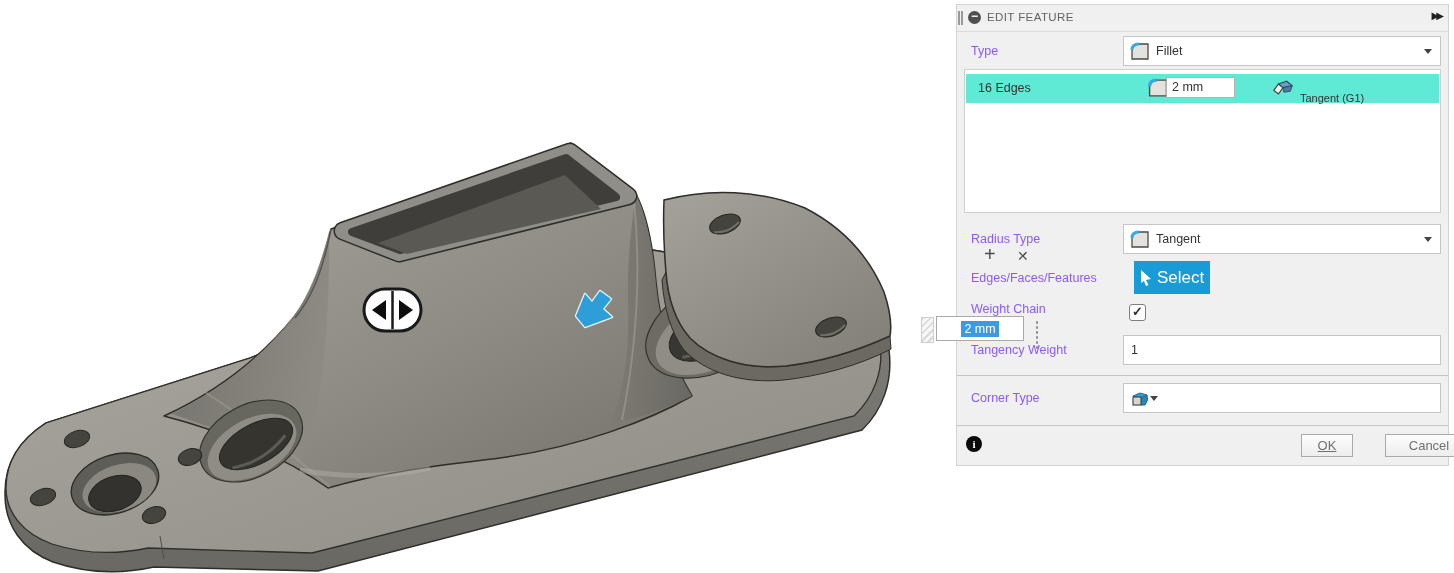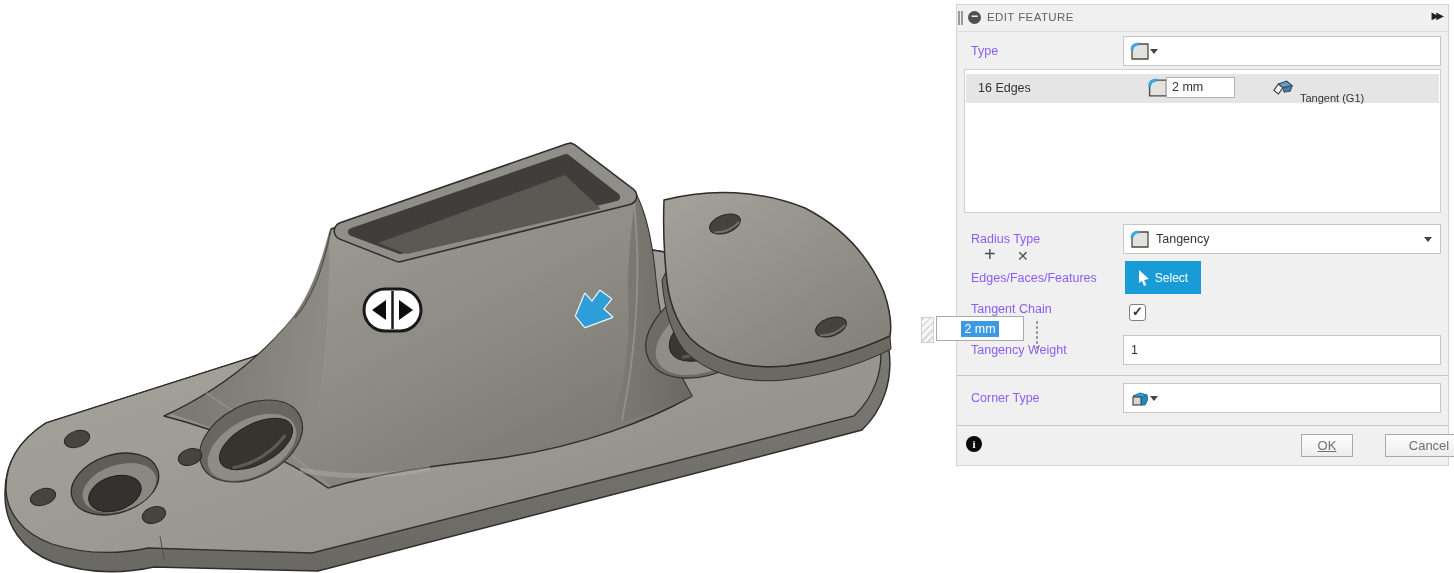--- a/index.html
+++ b/index.html
@@ -16,30 +16,30 @@
   .collapse-circle{position:absolute;left:11px;top:6px;width:13px;height:13px;border-radius:50%;
         background:#4f4f4f;color:#fff;font-size:12px;line-height:11px;text-align:center;font-weight:bold;}
   #panel-title{position:absolute;left:30px;top:6px;font-size:11.5px;font-weight:normal;color:#636363;letter-spacing:.4px;}
   .ff-icon{position:absolute;right:7px;top:5px;font-size:10px;color:#222;letter-spacing:-3px;}
   .panel-label{position:absolute;left:14px;font-size:12.5px;color:#8b5cf6;height:16px;line-height:16px;white-space:nowrap;}
   .dropdown{position:absolute;left:166px;width:318px;height:30px;background:#fff;border:1px solid #c6c6c6;
         box-sizing:border-box;display:flex;align-items:center;padding:0 8px 0 6px;}
   .dropdown .dd-text{font-size:12.5px;color:#333;margin-left:6px;flex:1;}
   .chevron{width:0;height:0;border-left:4px solid transparent;border-right:4px solid transparent;border-top:5px solid #444;}
   #listbox{position:absolute;left:7px;top:64px;width:477px;height:144px;background:#fff;border:1px solid #cfcfcf;box-sizing:border-box;}
-  #edge-row{position:absolute;left:1px;right:1px;top:4px;height:29px;background:#e5e5e5;display:block;}
+  #edge-row{position:absolute;left:1px;right:1px;top:4px;height:29px;background:#5eead4;display:block;}
   #edge-row .cell-count{position:absolute;left:12px;top:7px;font-size:12.5px;color:#333;}
   #edge-row .mini-input{position:absolute;left:200px;top:3px;width:69px;height:21px;background:#fff;border:1px solid #b3b3b3;
         box-sizing:border-box;font-size:12.5px;color:#333;line-height:19px;padding-left:5px;}
   #edge-row .cell-cont{position:absolute;left:334px;top:18px;font-size:11px;color:#333;text-align:right;}
   .row-icon{position:absolute;top:4px;width:22px;height:20px;}
   #list-plus{position:absolute;left:19px;top:174px;font-size:20px;color:#4d4d4d;line-height:20px;}
   #list-cross{position:absolute;left:52px;top:178px;font-size:14px;color:#4d4d4d;line-height:16px;}
-  #btn-select{position:absolute;left:168px;top:256px;width:76px;height:33px;background:#189bd7;border:none;
-        color:#fff;font-size:12px;display:flex;align-items:center;justify-content:center;gap:5px;}
+  #btn-select{position:absolute;left:177px;top:256px;width:76px;height:33px;background:#189bd7;border:none;
+        color:#fff;font-size:17px;display:flex;align-items:center;justify-content:center;gap:5px;}
   #tangent-checkbox{position:absolute;left:172px;top:299px;width:17px;height:17px;background:#fff;border:1.5px solid #7f7f7f;
         border-radius:3px;box-sizing:border-box;text-align:center;font-size:13px;line-height:14px;color:#333;font-weight:bold;}
   #weight-input{position:absolute;left:166px;top:330px;width:318px;height:30px;background:#fff;border:1px solid #c6c6c6;
         box-sizing:border-box;font-size:12.5px;color:#333;line-height:28px;padding-left:7px;}
   .h-divider{position:absolute;left:0;right:0;height:1px;background:#c5c5c5;}
   #panel-footer-line{top:420px;}
   #corner-divider{top:370px;}
   .info-circle{position:absolute;left:9px;top:431px;width:16px;height:16px;border-radius:50%;background:#0a0a0a;
         color:#fff;text-align:center;font-size:11px;line-height:16px;font-weight:bold;font-family:"Liberation Serif",serif;}
   .push-btn{position:absolute;top:429px;height:23px;background:linear-gradient(#fdfdfd,#ededed);
@@ -185,20 +185,21 @@
     <span id="panel-title">EDIT FEATURE</span>
     <span class="ff-icon">▶▶</span>
   </div>
 
   <div class="panel-label" style="top:38px;">Type</div>
   <div class="dropdown" style="top:31px;">
     <svg width="20" height="19" viewBox="0 0 20 19">
       <path d="M2,17 L2,8 Q2,2 9,2 L18,2 L18,17 Z" fill="#e3e2df" stroke="#4a4a46" stroke-width="1.3"></path>
       <path d="M9,2 Q2,2 2,8" fill="none" stroke="#3fa7dc" stroke-width="3"></path>
     </svg>
+    <span class="dd-text">Fillet</span>
     <span class="chevron"></span>
   </div>
 
   <div id="listbox">
     <div id="edge-row">
       <span class="cell-count">16 Edges</span>
       <svg class="row-icon" style="left:181px;" width="22" height="20" viewBox="0 0 20 19">
         <path d="M2,17 L2,8 Q2,2 9,2 L18,2 L18,17 Z" fill="#e3e2df" stroke="#4a4a46" stroke-width="1.3"></path>
         <path d="M9,2 Q2,2 2,8" fill="none" stroke="#3fa7dc" stroke-width="3"></path>
       </svg>
@@ -213,33 +214,33 @@
     <span id="list-plus">+</span>
     <span id="list-cross">✕</span>
   </div>
 
   <div class="panel-label" style="top:226px;">Radius Type</div>
   <div class="dropdown" style="top:219px;">
     <svg width="20" height="19" viewBox="0 0 20 19">
       <path d="M2,17 L2,8 Q2,2 9,2 L18,2 L18,17 Z" fill="#e3e2df" stroke="#4a4a46" stroke-width="1.3"></path>
       <path d="M9,2 Q2,2 2,8" fill="none" stroke="#3fa7dc" stroke-width="3"></path>
     </svg>
-    <span class="dd-text">Tangency</span>
+    <span class="dd-text">Tangent</span>
     <span class="chevron"></span>
   </div>
 
   <div class="panel-label" style="top:265px;">Edges/Faces/Features</div>
   <div id="btn-select">
     <svg width="12" height="16" viewBox="0 0 12 16">
       <path d="M1,0 L11,9 L6,10 L8.5,15 L6,16 L4,11 L1,13 Z" fill="#ffffff" stroke="#9fccе3" stroke-width="0.5"></path>
     </svg>
     <span>Select</span>
   </div>
 
-  <div class="panel-label" style="top:296px;">Tangent Chain</div>
+  <div class="panel-label" style="top:296px;">Weight Chain</div>
   <div id="tangent-checkbox">
     <span>✓</span>
   </div>
 
   <div class="panel-label" style="top:337px;">Tangency Weight</div>
   <div id="weight-input">1</div>
 
   <div class="h-divider" id="corner-divider"></div>
 
   <div class="panel-label" style="top:385px;">Corner Type</div>

